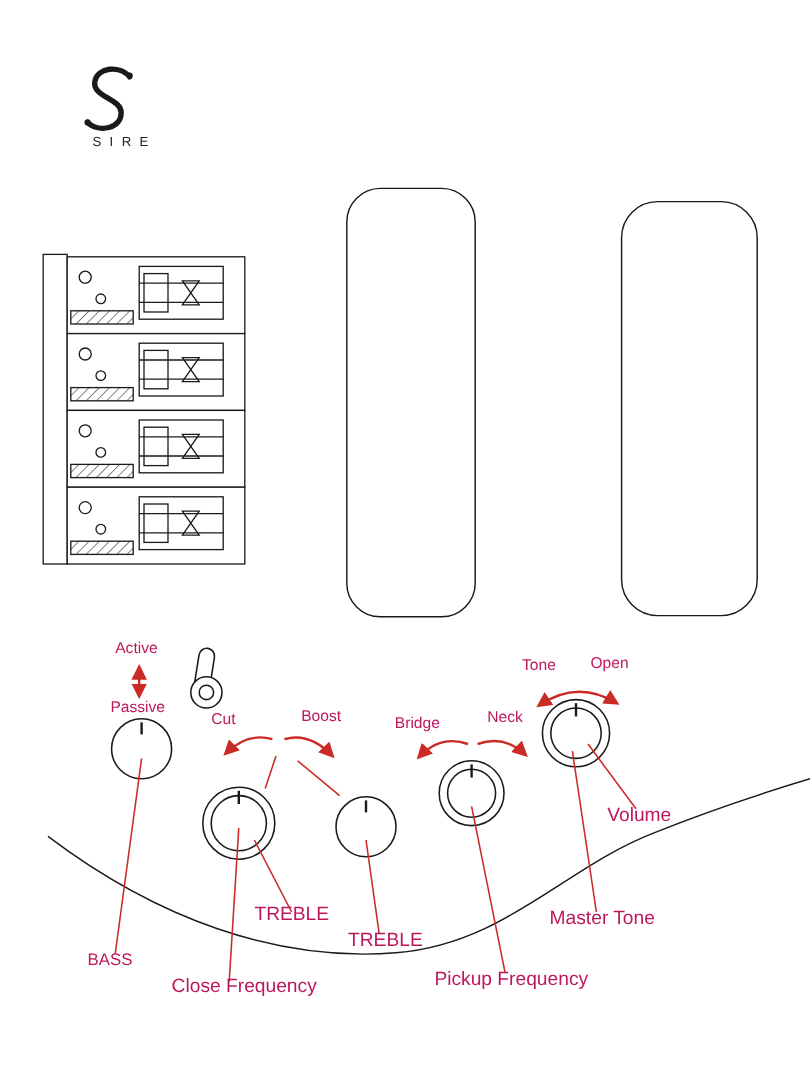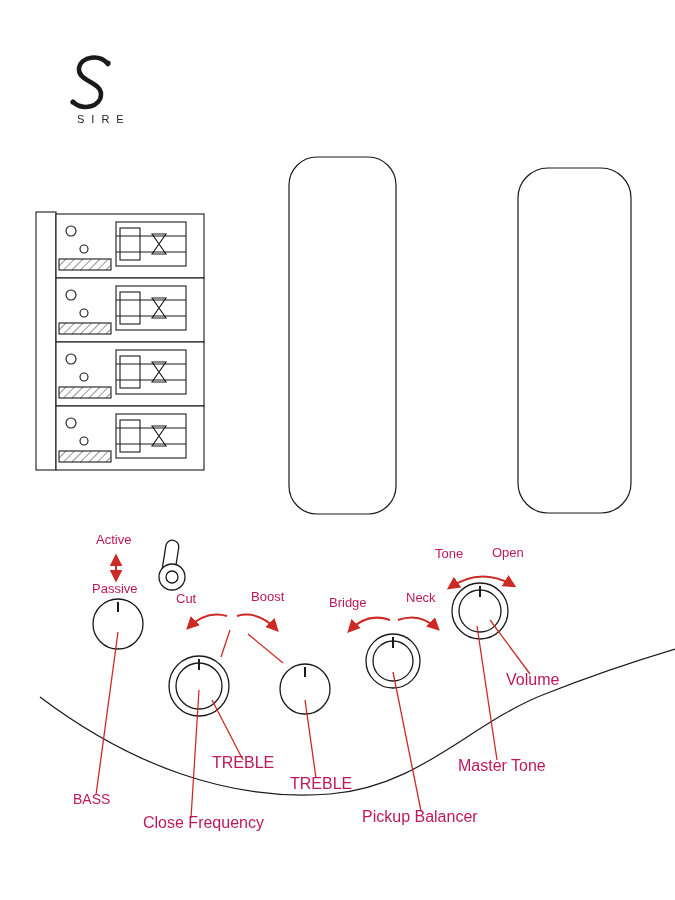--- a/index.html
+++ b/index.html
@@ -143,15 +143,15 @@
   <div class="lbl small" style="left:406px;top:591px">Neck</div>
   <div class="lbl small" style="left:435px;top:547px">Tone</div>
   <div class="lbl small" style="left:492px;top:546px">Open</div>
 
   <div class="lbl big" style="left:506px;top:672px">Volume</div>
   <div class="lbl big" style="left:458px;top:758px">Master Tone</div>
   <div class="lbl caps" style="left:73px;top:792px">BASS</div>
   <div class="lbl big" style="left:212px;top:755px">TREBLE</div>
   <div class="lbl big" style="left:290px;top:776px">TREBLE</div>
   <div class="lbl big" style="left:143px;top:815px">Close Frequency</div>
-  <div class="lbl big" style="left:362px;top:809px">Pickup Balancer</div>
+  <div class="lbl big" style="left:362px;top:809px">Pickup Frequency</div>
 
 </div>
 
 </body></html>

